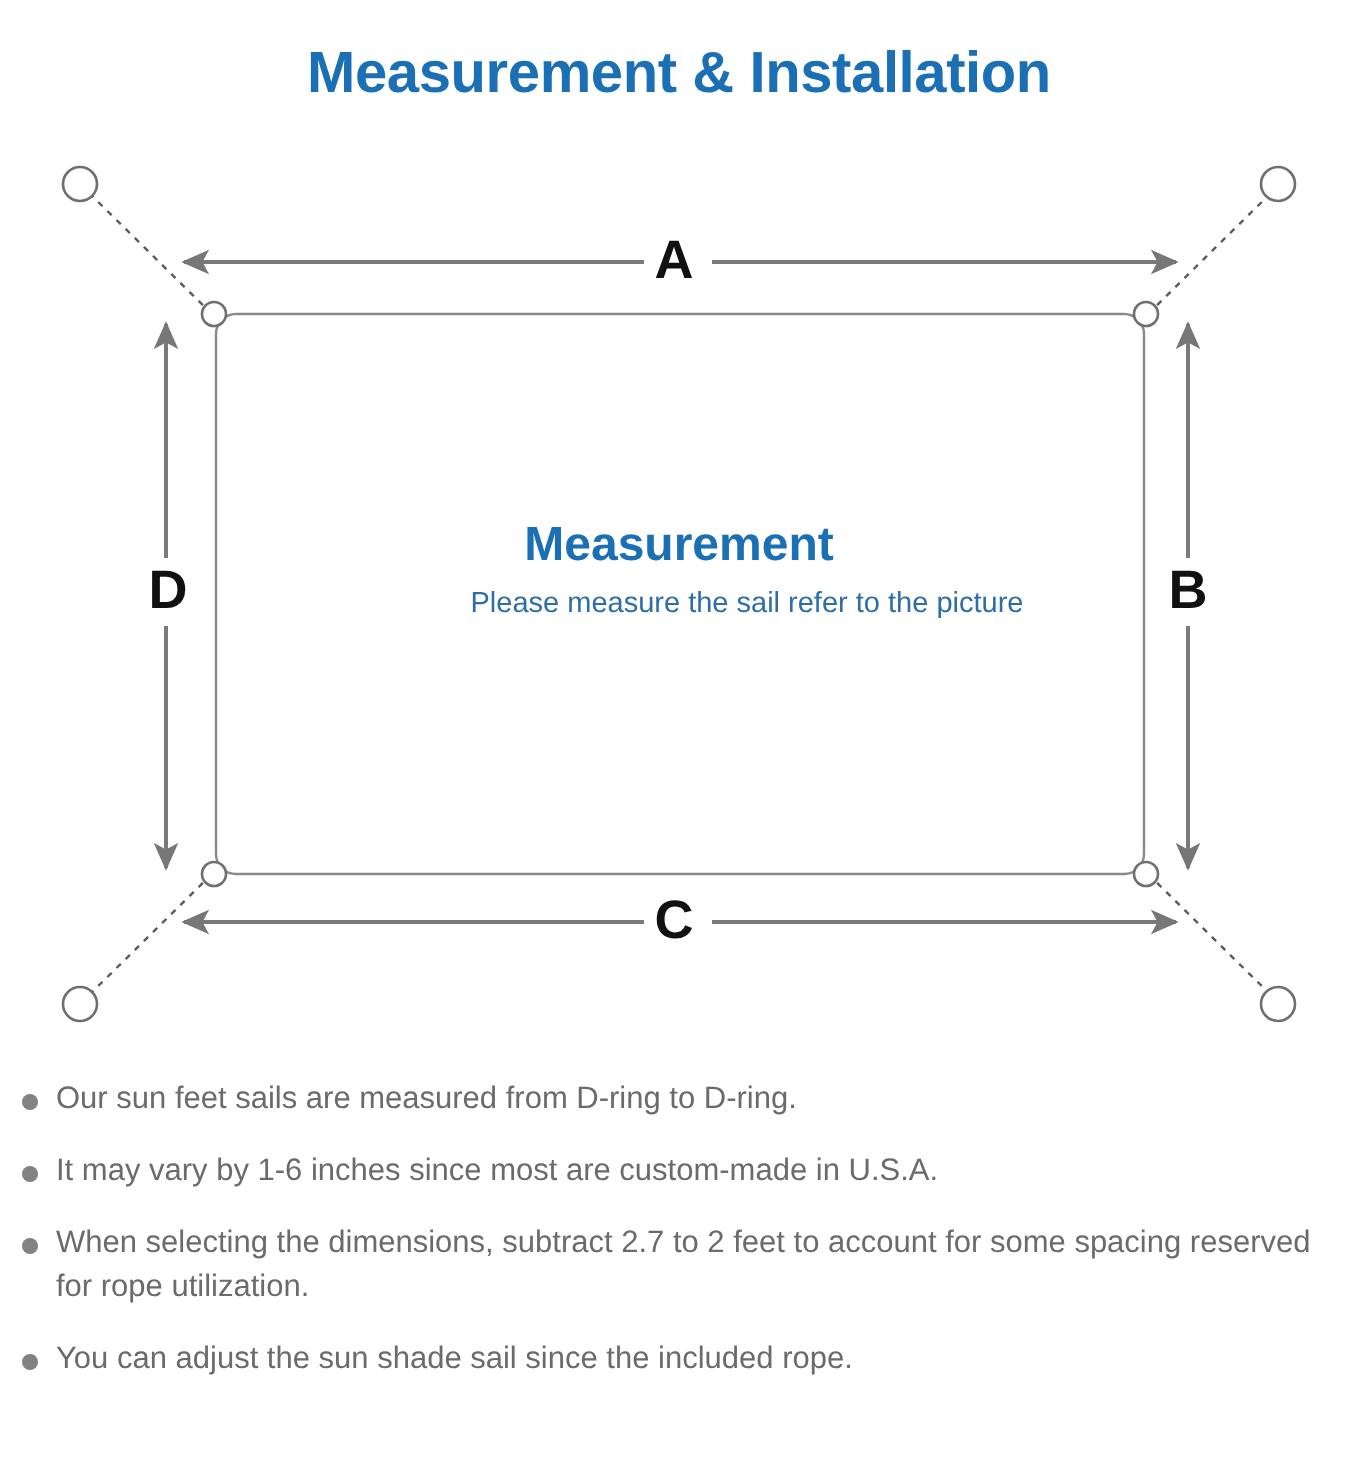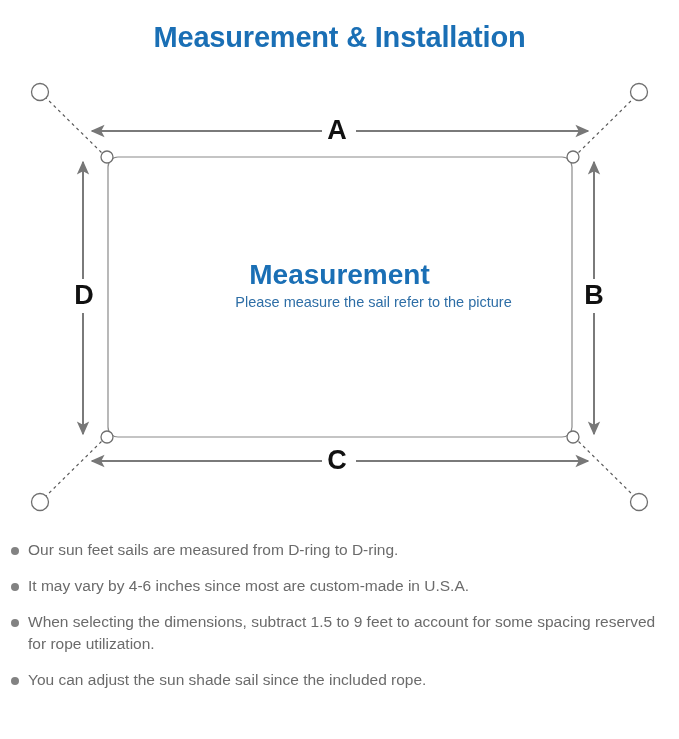--- a/index.html
+++ b/index.html
@@ -51,21 +51,21 @@
     display: block;
   }
 
   
   #sail-title {
     position: absolute;
     left: 0;
     top: 243px;
     width: 679px;
     text-align: center;
-    font-size: 28px;
+    font-size: 24px;
     font-weight: bold;
     color: #1a6fb5;
     white-space: nowrap;
   }
   #sail-subtitle {
     position: absolute;
     left: 0;
     top: 278px;
     width: 679px;
     text-align: center;
@@ -169,25 +169,25 @@
   <div class="dim-letter" id="dim-c">C</div>
   <div class="dim-letter" id="dim-d">D</div>
 
   <div id="notes">
     <div class="note">
       <span class="bullet"></span>
       <span>Our sun feet sails are measured from D-ring to D-ring.</span>
     </div>
     <div class="note">
       <span class="bullet"></span>
-      <span>It may vary by 4-6 inches since most are custom-made in U.S.A.</span>
+      <span>It may vary by 1-6 inches since most are custom-made in U.S.A.</span>
     </div>
     <div class="note">
       <span class="bullet"></span>
-      <span>When selecting the dimensions, subtract 1.5 to 9 feet to account for some spacing reserved for rope utilization.</span>
+      <span>When selecting the dimensions, subtract 2.7 to 2 feet to account for some spacing reserved for rope utilization.</span>
     </div>
     <div class="note">
       <span class="bullet"></span>
       <span>You can adjust the sun shade sail since the included rope.</span>
     </div>
   </div>
 
 </div>
 
 </body></html>

